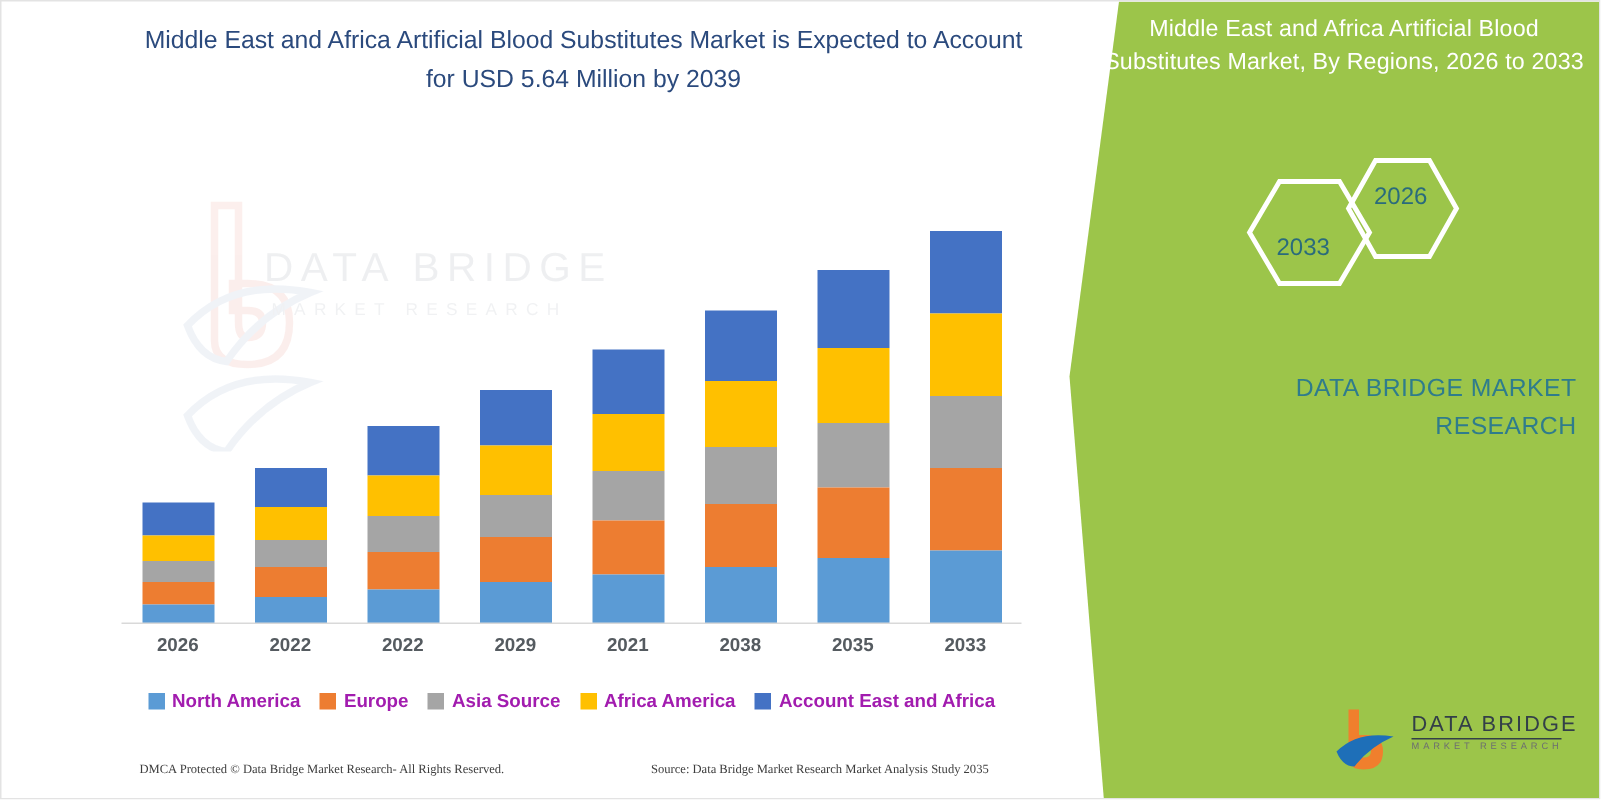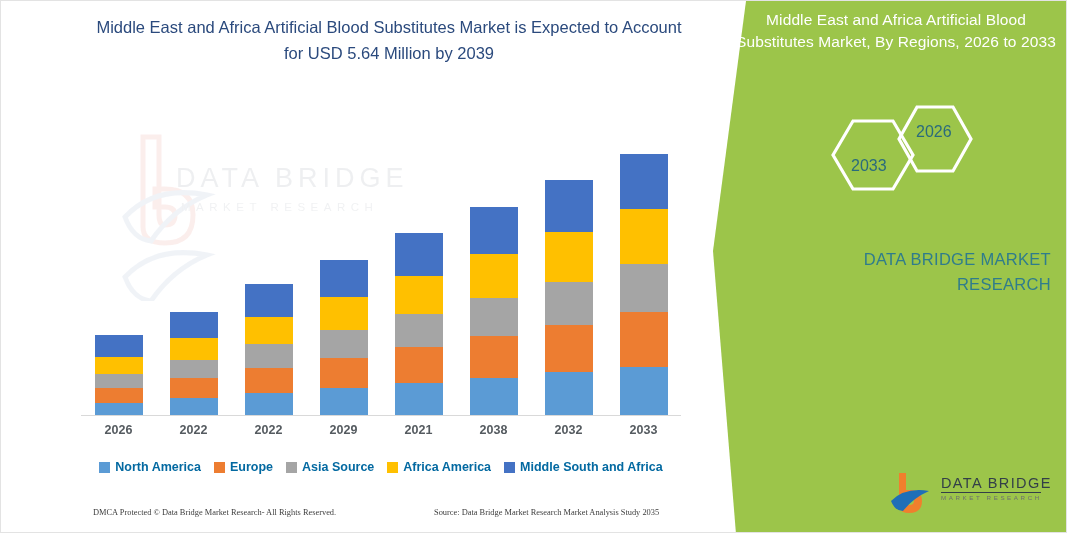--- a/index.html
+++ b/index.html
@@ -39,21 +39,21 @@
   .bar{position:absolute;bottom:0;width:48px;}
   .seg{width:100%;display:block;}
 
   .xlabels{position:absolute;left:80px;top:422px;width:600px;height:22px;}
   .xlab{position:absolute;width:60px;text-align:center;color:#555b60;font-size:12.5px;font-weight:bold;}
 
   .legend{position:absolute;left:80px;top:455px;width:600px;height:22px;
     display:flex;align-items:center;justify-content:center;gap:13px;}
   .leg-item{display:flex;align-items:center;gap:5px;}
   .leg-sw{width:11px;height:11px;display:inline-block;}
-  .leg-lb{color:#0369a1;font-size:12.5px;font-weight:bold;white-space:nowrap;}
+  .leg-lb{color:#a21caf;font-size:12.5px;font-weight:bold;white-space:nowrap;}
 
   .footer{position:absolute;left:88px;top:507px;width:600px;height:18px;
     font-family:"Liberation Serif",serif;color:#3d3d3d;font-size:8.4px;}
   .foot-l{position:absolute;left:4px;top:0;}
   .foot-r{position:absolute;left:345px;top:0;}
 </style>
 </head>
 <body>
 
 <div class="canvas">
@@ -162,21 +162,21 @@
     </div>
   <div class="axis-line"></div>
 
   <div class="xlabels">
       <div class="xlab" style="left: 7.5px;">2026</div>
       <div class="xlab" style="left: 82.5px;">2022</div>
       <div class="xlab" style="left: 157.5px;">2022</div>
       <div class="xlab" style="left: 232.5px;">2029</div>
       <div class="xlab" style="left: 307.5px;">2021</div>
       <div class="xlab" style="left: 382.5px;">2038</div>
-      <div class="xlab" style="left: 457.5px;">2032</div>
+      <div class="xlab" style="left: 457.5px;">2035</div>
       <div class="xlab" style="left: 532.5px;">2033</div>
     </div>
 
   <div class="legend">
       <div class="leg-item">
         <span class="leg-sw" style="background: rgb(91, 155, 213);"></span>
         <span class="leg-lb">North America</span>
       </div>
       <div class="leg-item">
         <span class="leg-sw" style="background: rgb(237, 125, 49);"></span>
@@ -185,21 +185,21 @@
       <div class="leg-item">
         <span class="leg-sw" style="background: rgb(165, 165, 165);"></span>
         <span class="leg-lb">Asia Source</span>
       </div>
       <div class="leg-item">
         <span class="leg-sw" style="background: rgb(255, 192, 0);"></span>
         <span class="leg-lb">Africa America</span>
       </div>
       <div class="leg-item">
         <span class="leg-sw" style="background: rgb(68, 114, 196);"></span>
-        <span class="leg-lb">Middle South and Africa</span>
+        <span class="leg-lb">Account East and Africa</span>
       </div>
     </div>
 
   <div class="footer">
     <span class="foot-l">DMCA Protected © Data Bridge Market Research- All Rights Reserved.</span>
     <span class="foot-r">Source: Data Bridge Market Research  Market Analysis Study 2035</span>
   </div>
 
 </div>
 

